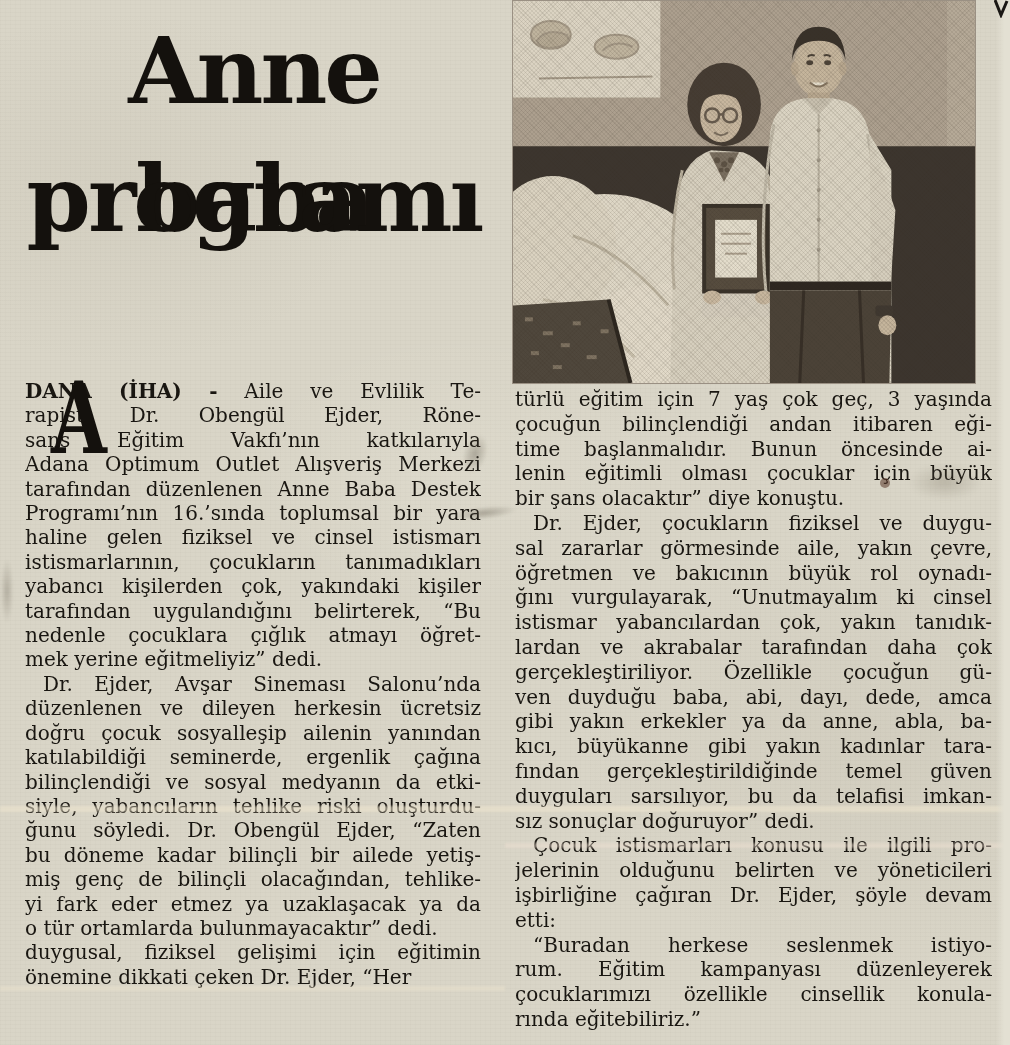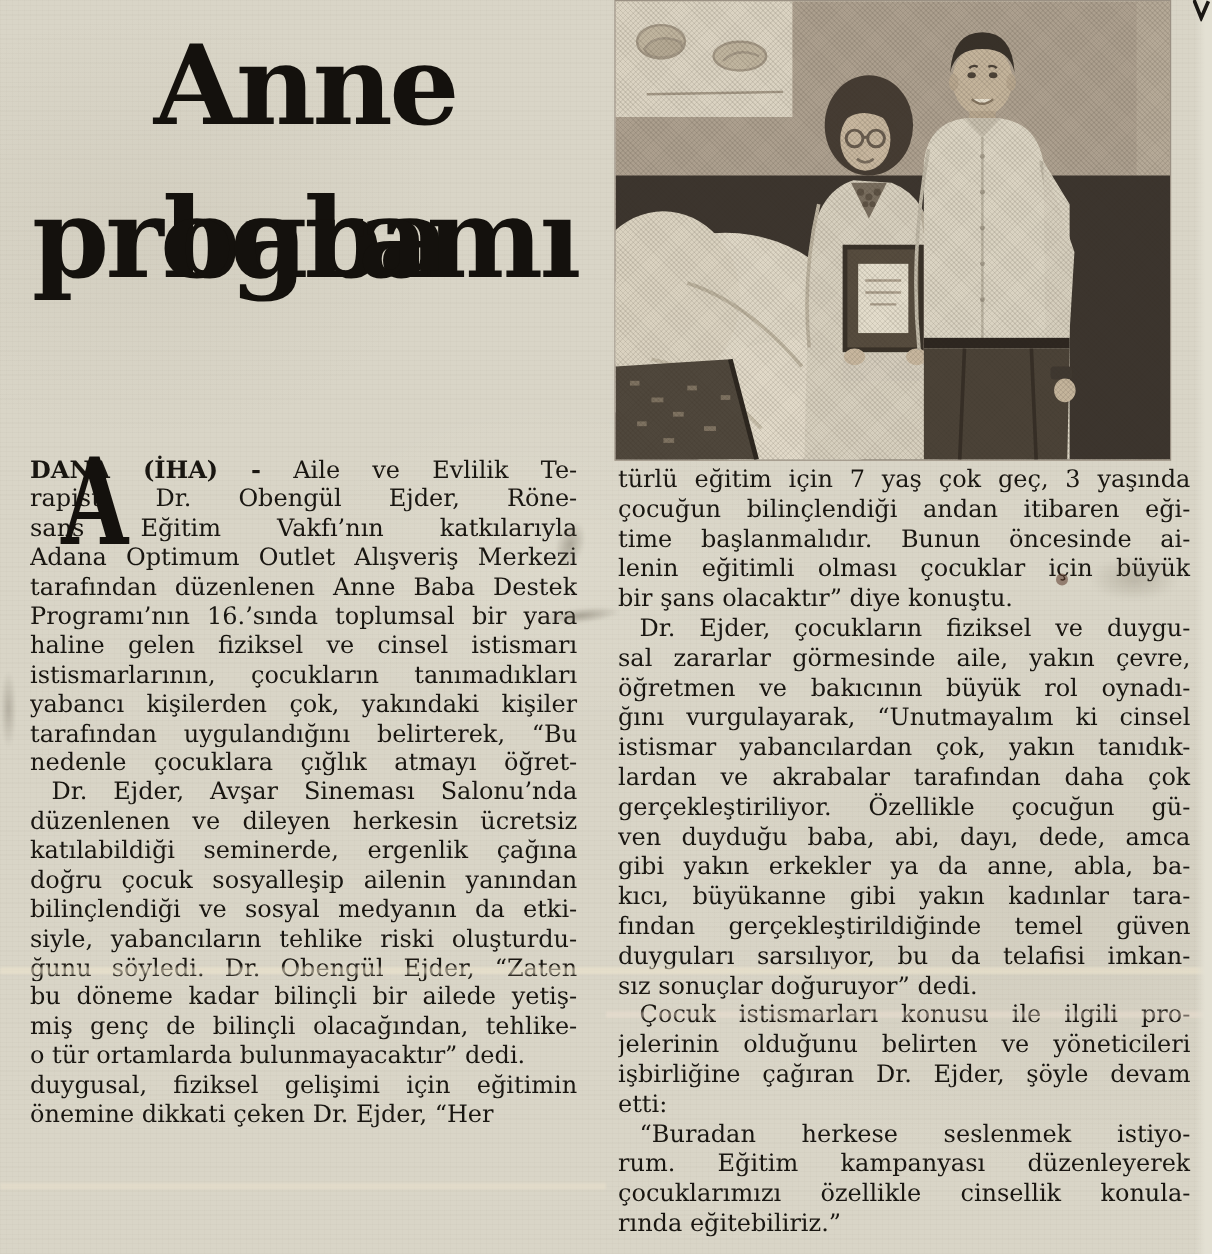--- a/index.html
+++ b/index.html
@@ -195,29 +195,31 @@
         <div class="line wrap"><span>rapisti Dr. Obengül Ejder, Röne-</span></div>
         <div class="line wrap"><span>sans Eğitim Vakfı’nın katkılarıyla</span></div>
         <div class="line"><span>Adana Optimum Outlet Alışveriş Merkezi</span></div>
         <div class="line"><span>tarafından düzenlenen Anne Baba Destek</span></div>
         <div class="line"><span>Programı’nın 16.’sında toplumsal bir yara</span></div>
         <div class="line"><span>haline gelen fiziksel ve cinsel istismarı</span></div>
         <div class="line"><span>istismarlarının, çocukların tanımadıkları</span></div>
         <div class="line"><span>yabancı kişilerden çok, yakındaki kişiler</span></div>
         <div class="line"><span>tarafından uygulandığını belirterek, “Bu</span></div>
         <div class="line"><span>nedenle çocuklara çığlık atmayı öğret-</span></div>
+        <div class="line end"><span>mek yerine eğitmeliyiz” dedi.</span></div>
         <div class="line para"><span>Dr. Ejder, Avşar Sineması Salonu’nda</span></div>
         <div class="line"><span>düzenlenen ve dileyen herkesin ücretsiz</span></div>
+        <div class="line"><span>doğru çocuk sosyalleşip ailenin yanından</span></div>
         <div class="line"><span>katılabildiği seminerde, ergenlik çağına</span></div>
-        <div class="line"><span>doğru çocuk sosyalleşip ailenin yanından</span></div>
         <div class="line"><span>bilinçlendiği ve sosyal medyanın da etki-</span></div>
         <div class="line"><span>siyle, yabancıların tehlike riski oluşturdu-</span></div>
         <div class="line"><span>ğunu söyledi. Dr. Obengül Ejder, “Zaten</span></div>
         <div class="line"><span>bu döneme kadar bilinçli bir ailede yetiş-</span></div>
         <div class="line"><span>miş genç de bilinçli olacağından, tehlike-</span></div>
+        <div class="line"><span>yi fark eder etmez ya uzaklaşacak ya da</span></div>
         <div class="line end"><span>o tür ortamlarda bulunmayacaktır” dedi.</span></div>
         <div class="line"><span>duygusal, fiziksel gelişimi için eğitimin</span></div>
         <div class="line end"><span>önemine dikkati çeken Dr. Ejder, “Her</span></div>
       </div>
   </div>
 
   <div class="col col-right">
     <div>
 
     <div class="line"><span>türlü eğitim için 7 yaş çok geç, 3 yaşında</span></div>

